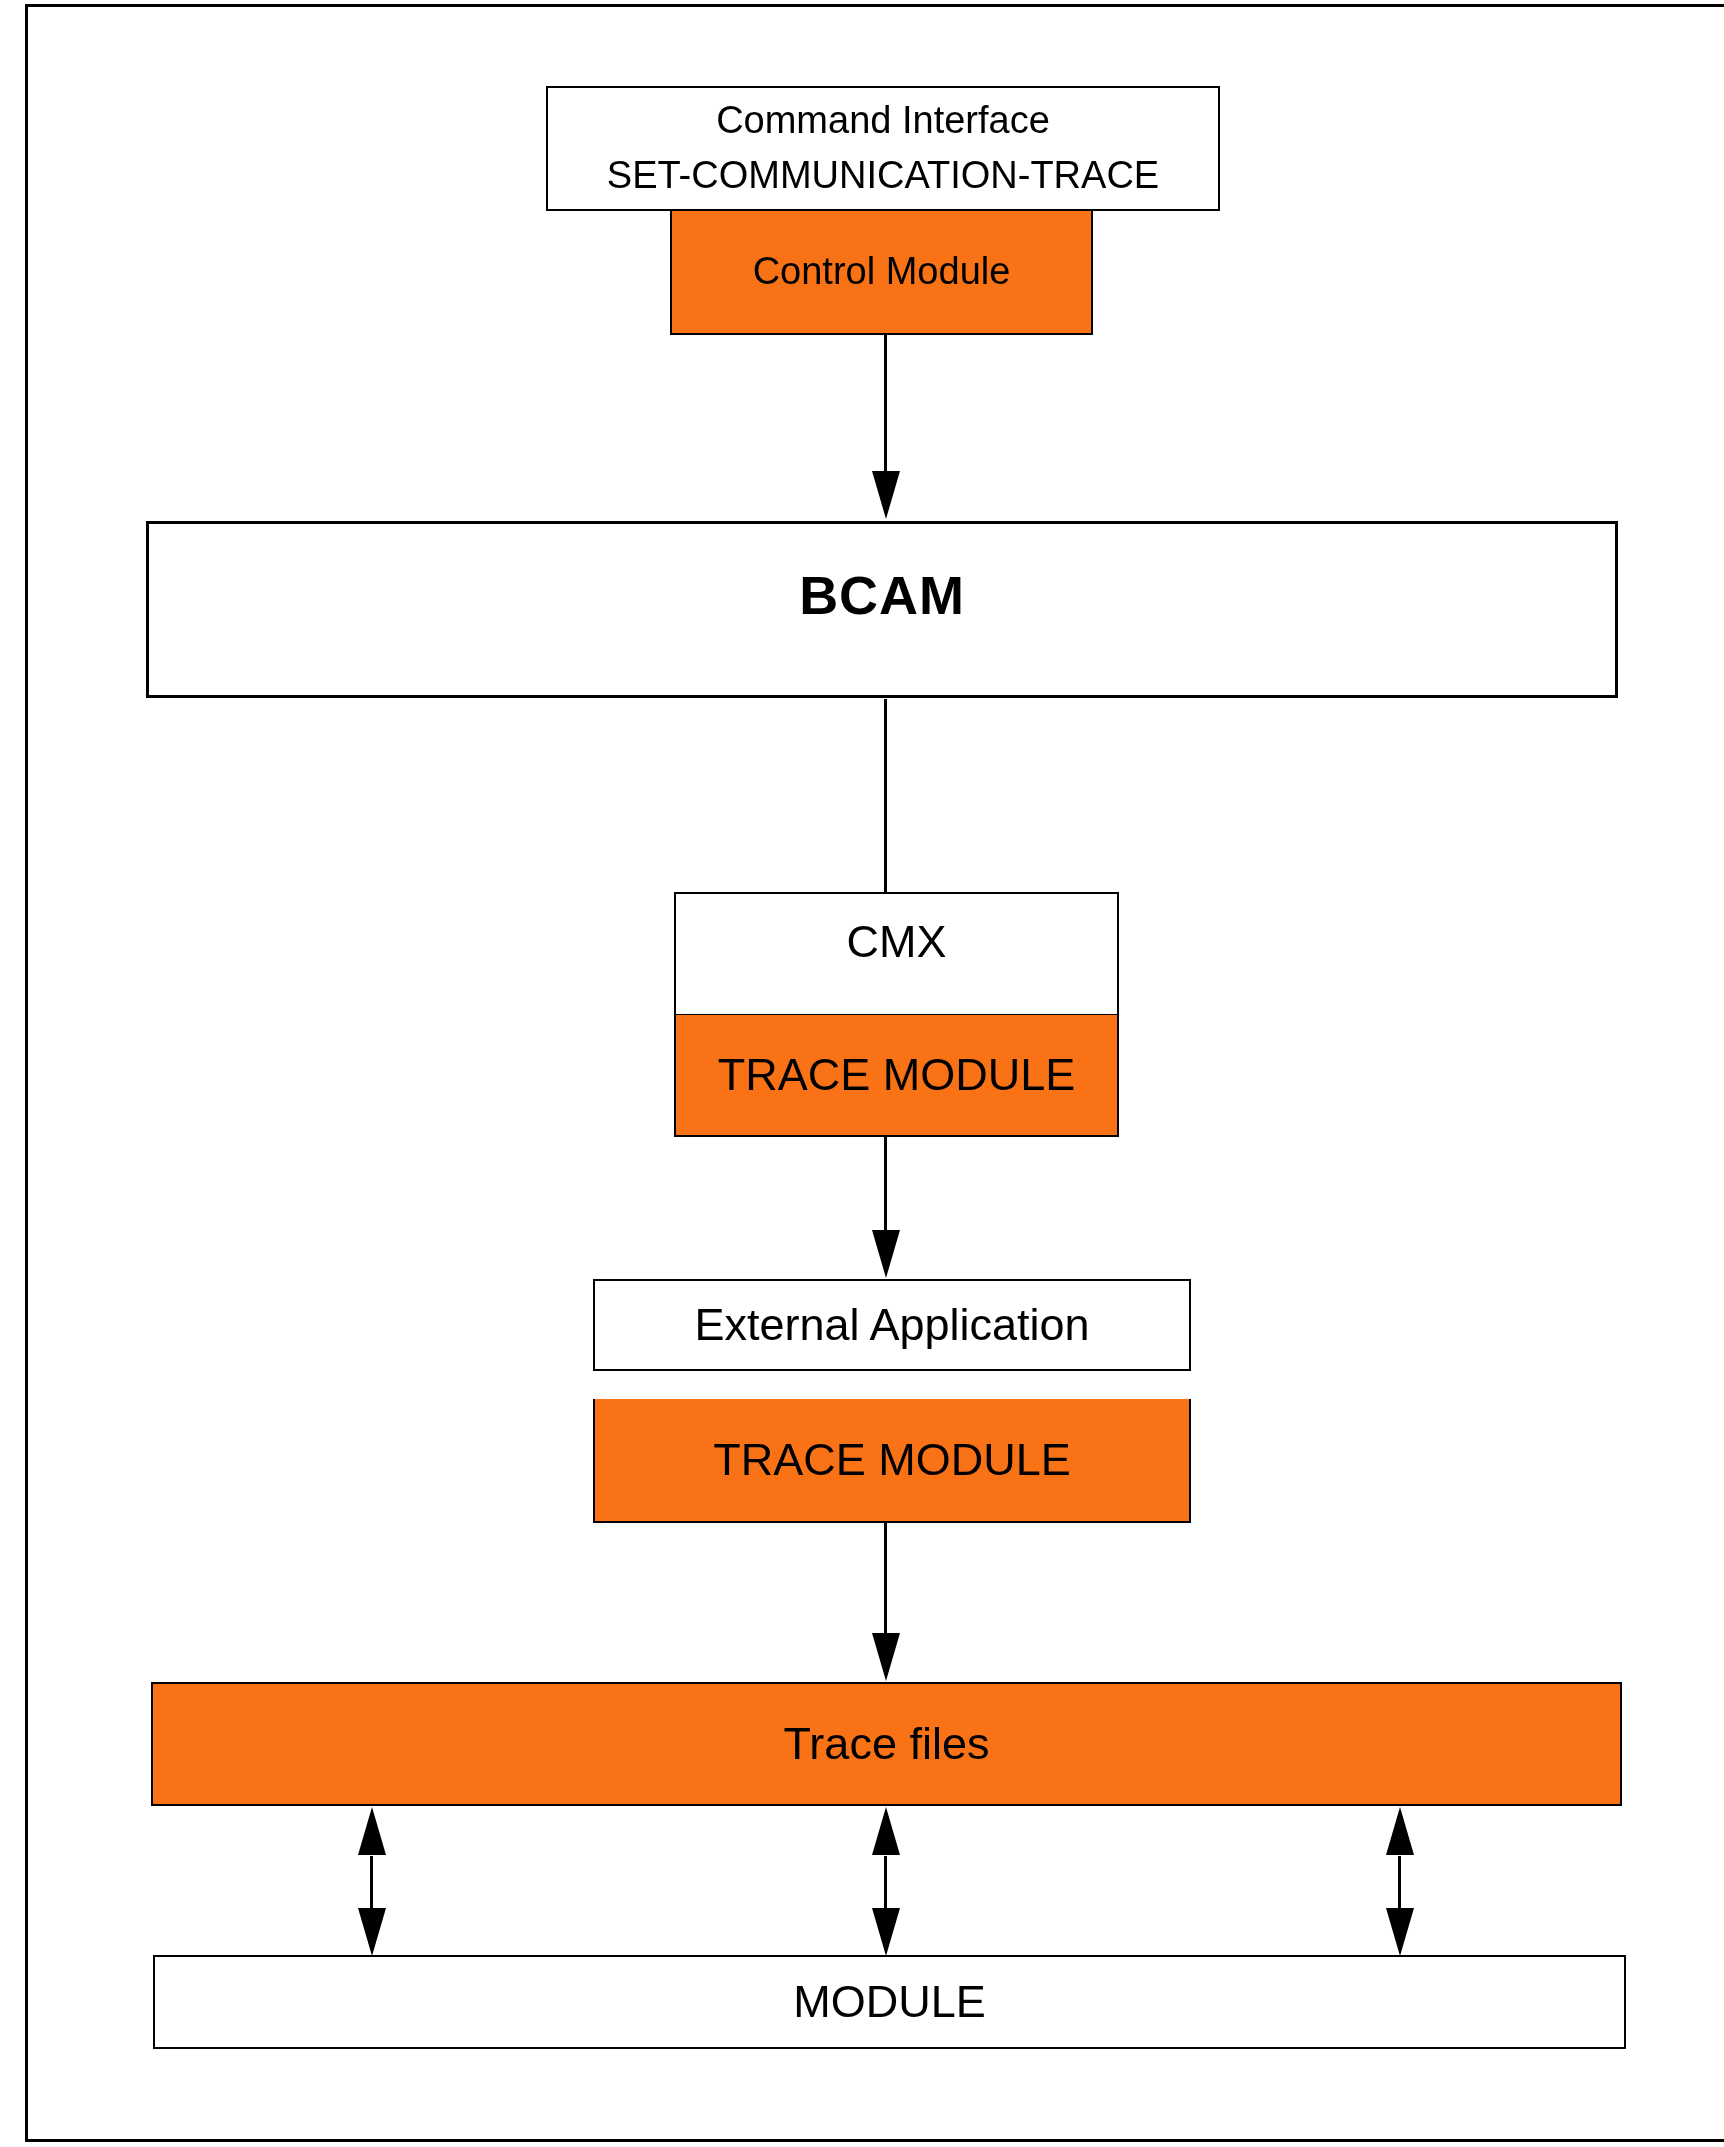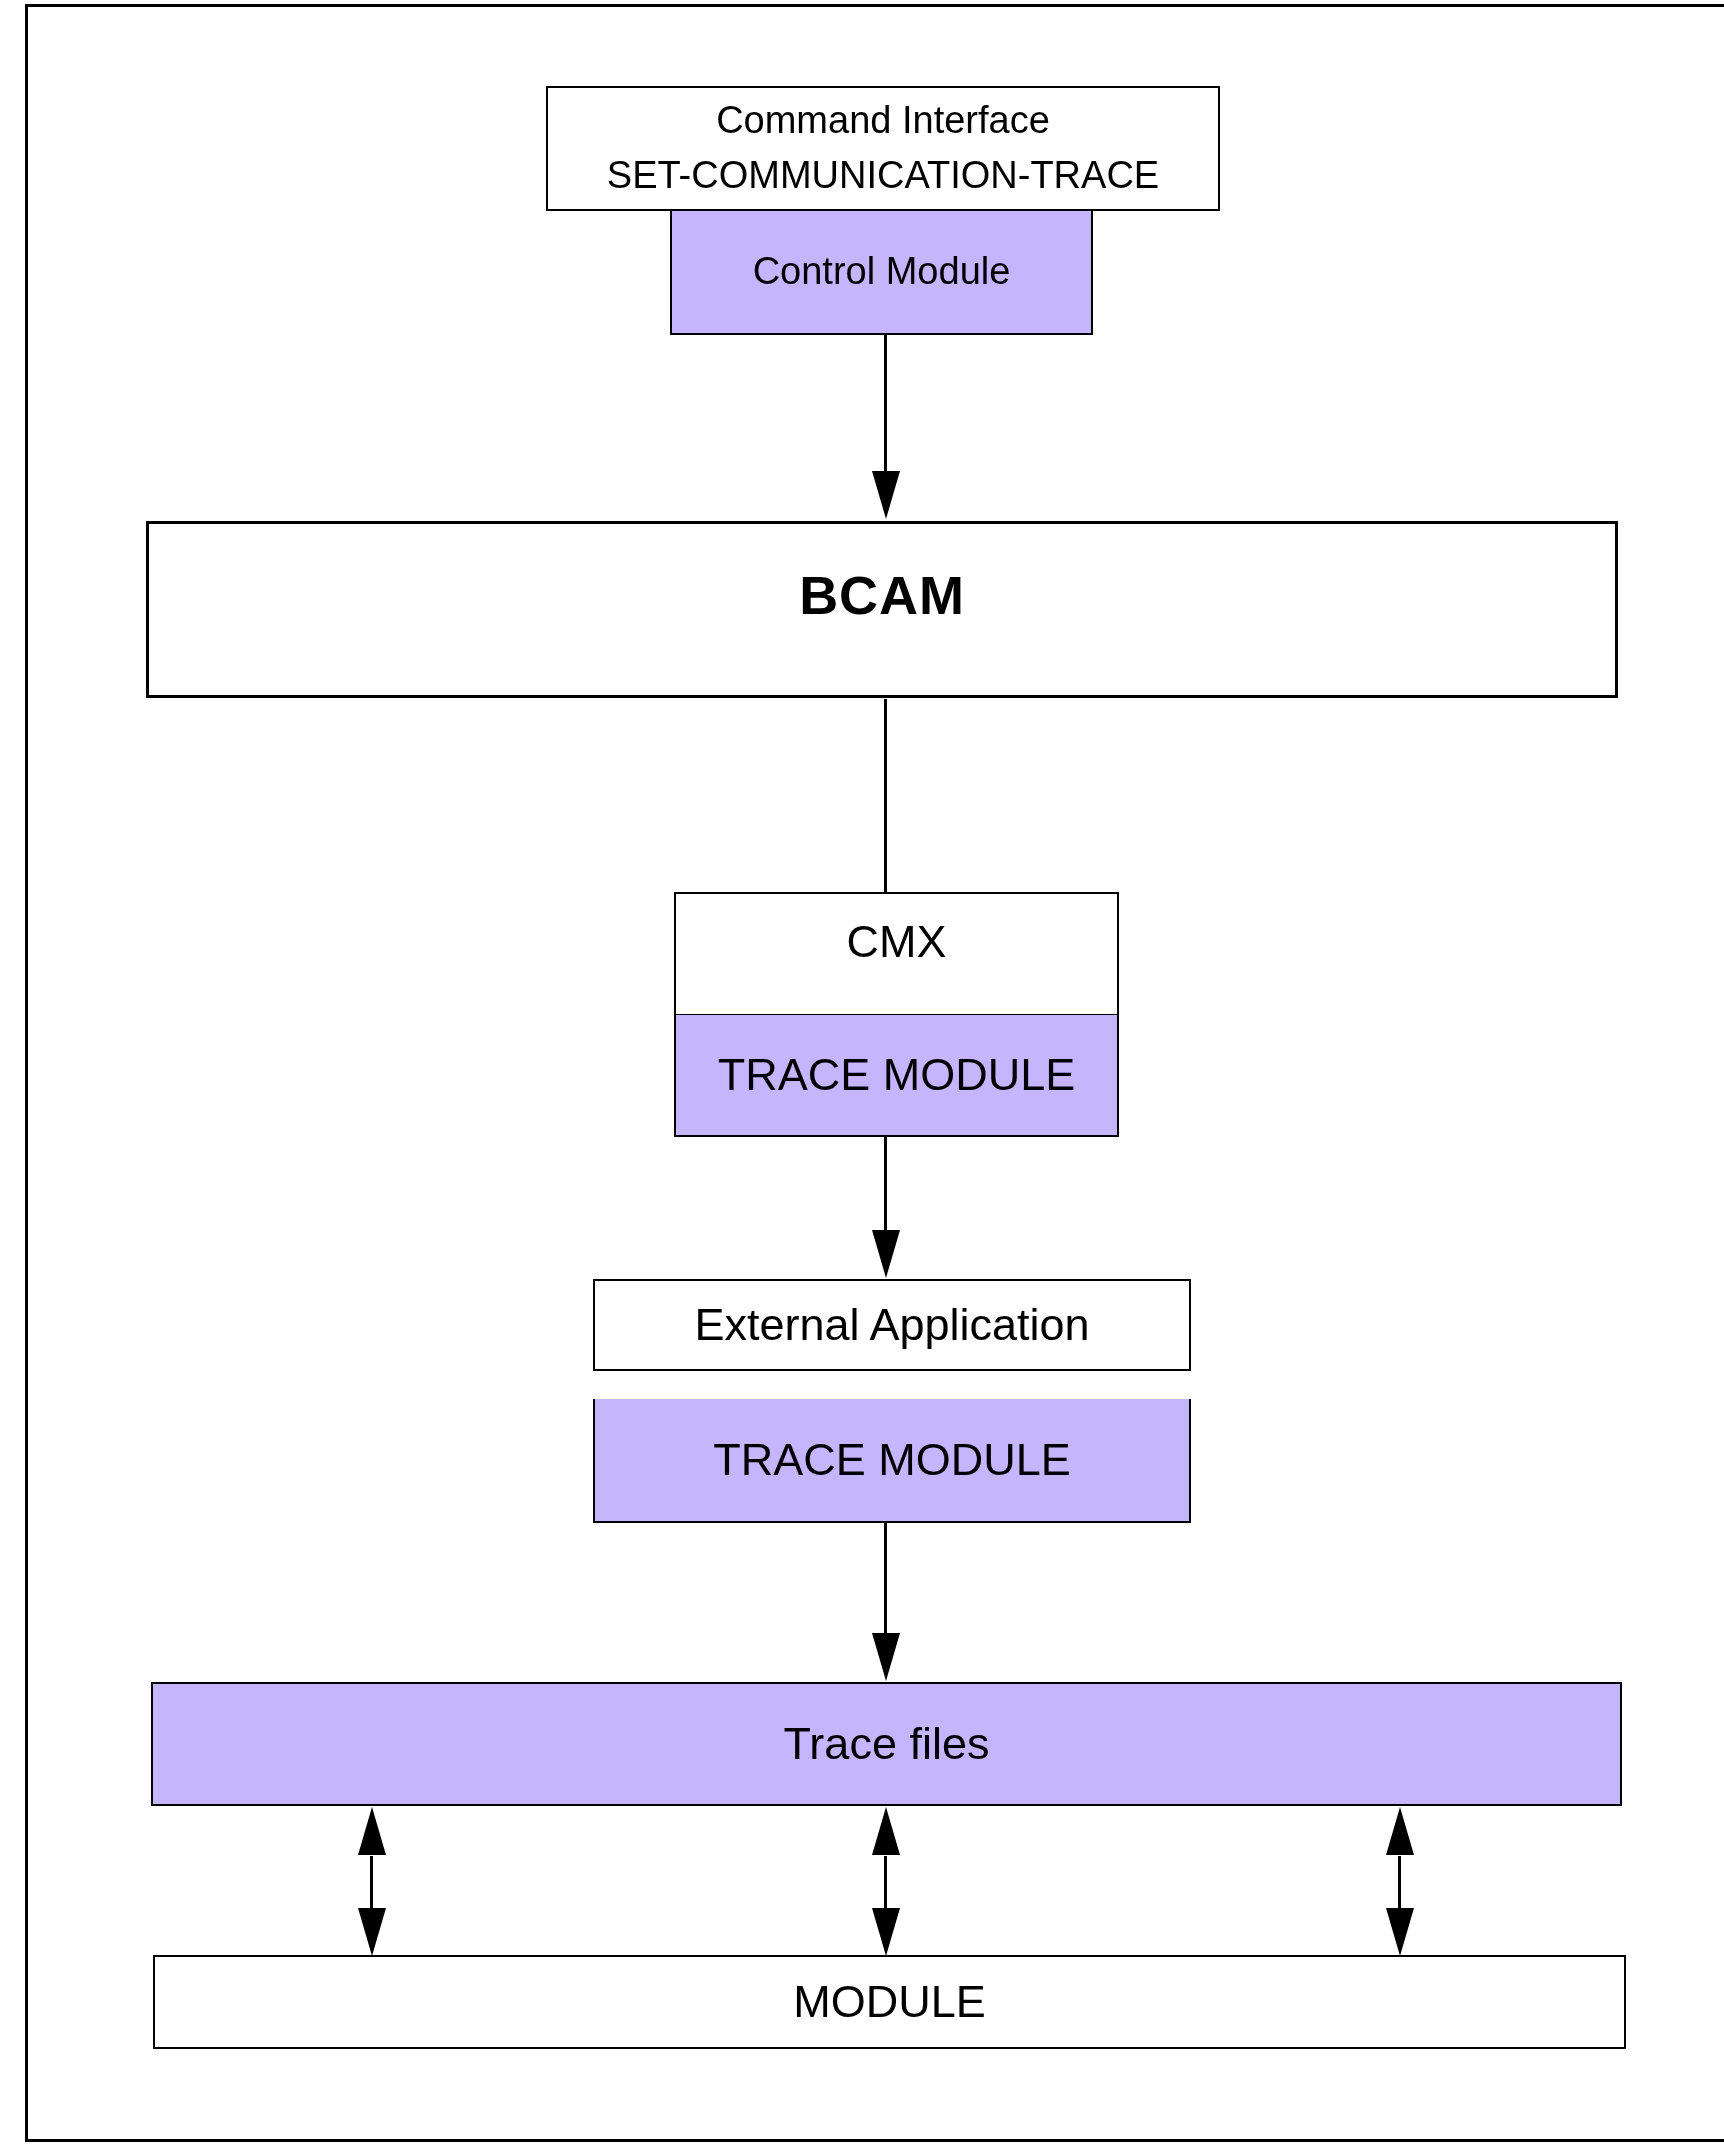--- a/index.html
+++ b/index.html
@@ -28,21 +28,21 @@
   .box {
     position: absolute;
     box-sizing: border-box;
     background: #ffffff;
     border: 2.6px solid #000000;
     display: flex;
     align-items: center;
     justify-content: center;
     text-align: center;
   }
-  .box.gray { background: #c4b5fd; }
+  .box.gray { background: #f97316; }
   .box.no-top { border-top: none; }
   .label-44 { font-size: 38px; line-height: 1.2; }
   .label-52 { font-size: 45px; line-height: 1.2; }
 
   
   .cmdbox {
     flex-direction: column;
     justify-content: space-evenly;
     align-items: center;
   }

